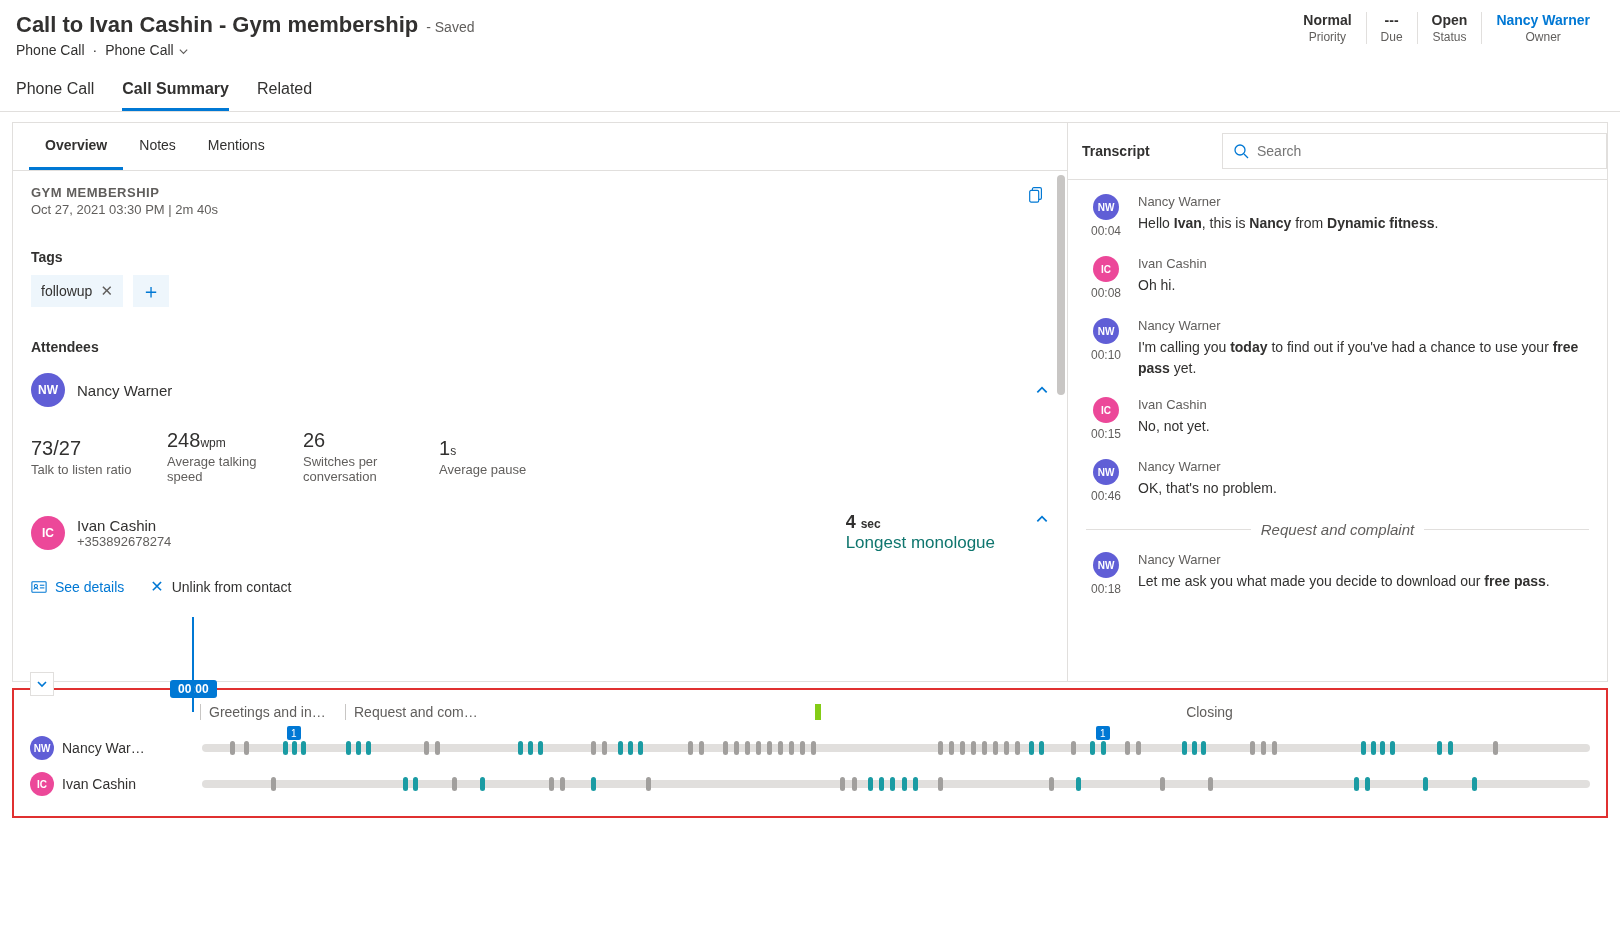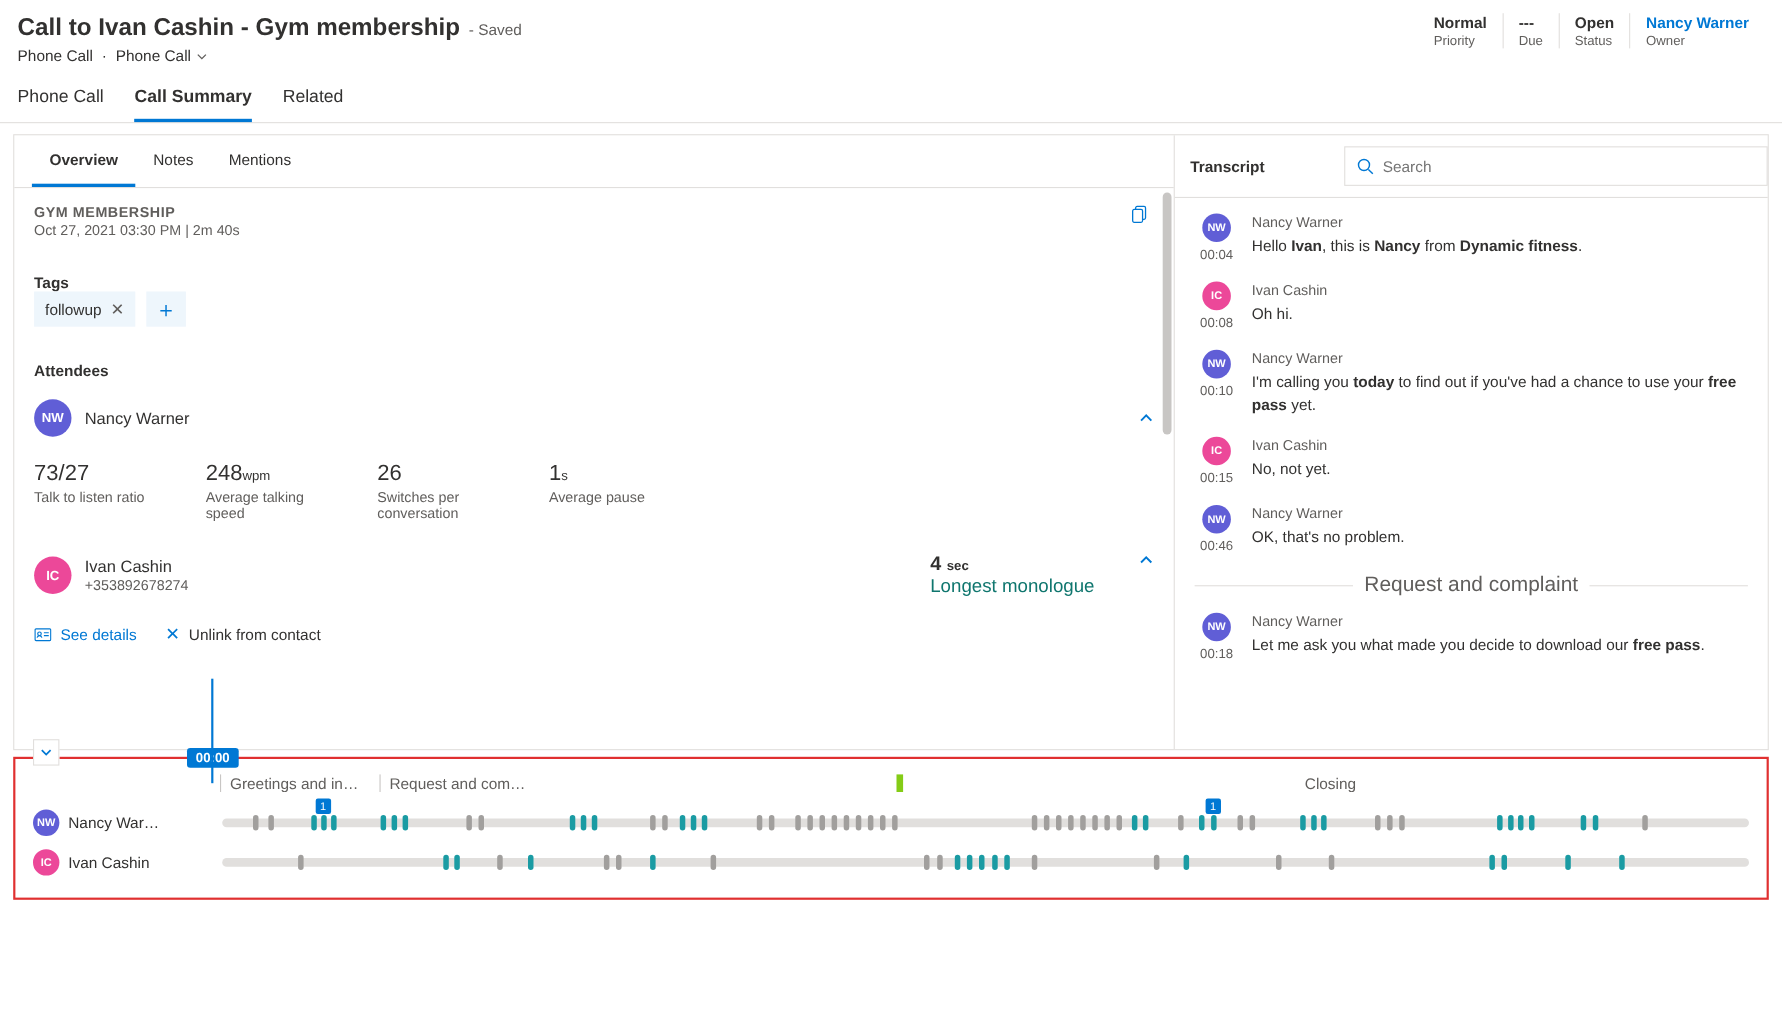--- a/index.html
+++ b/index.html
@@ -2,51 +2,51 @@
 <html><head>
 <meta charset="utf-8">
 <style>
   * { box-sizing: border-box; margin: 0; padding: 0; }
   html, body { width: 1620px; height: 938px; font-family: "Segoe UI", Arial, sans-serif; background: #fff; color: #323130; }
   .header { display: flex; justify-content: space-between; align-items: flex-start; padding: 12px 16px 8px 16px; }
   .title-row { display: flex; align-items: baseline; gap: 8px; }
   .title { font-size: 22px; font-weight: 600; }
   .saved { color: #605e5c; font-size: 14px; }
   .subtitle-row { display: flex; align-items: center; gap: 8px; margin-top: 4px; font-size: 14px; color: #323130; }
-  .header-right { display: flex; gap: 0; }
+  .header-right { display: flex; gap: 0; text-align: center; }
   .hr-item { border-left: 1px solid #e1dfdd; padding: 0 14px; }
   .hr-item:first-child { border-left: none; }
   .hr-value { font-size: 14px; font-weight: 600; }
   .hr-label { font-size: 12px; color: #605e5c; margin-top: 2px; }
   .hr-owner { color: #0078d4; }
   .nav-tabs { display: flex; gap: 28px; padding: 4px 16px 0 16px; border-bottom: 1px solid #e1dfdd; }
   .nav-tab { padding: 10px 0; font-size: 16px; color: #323130; cursor: pointer; border-bottom: 3px solid transparent; }
   .nav-tab.active { font-weight: 600; border-bottom-color: #0078d4; }
   .main { display: flex; height: 560px; border: 1px solid #e1dfdd; margin: 10px 12px 0 12px; }
   .left-pane { flex: 1; display: flex; flex-direction: column; }
   .sub-tabs { display: flex; gap: 0; border-bottom: 1px solid #e1dfdd; padding: 0 16px; }
   .sub-tab { padding: 14px 16px; font-size: 14px; font-weight: 600; cursor: pointer; border-bottom: 3px solid transparent; }
   .sub-tab.active { border-bottom-color: #0078d4; }
   .overview-body { padding: 14px 18px; overflow-y: auto; height: 100%; position: relative; }
   .ov-title { font-size: 13px; font-weight: 700; letter-spacing: .5px; color: #605e5c; }
   .ov-meta { font-size: 13px; color: #605e5c; margin-top: 2px; }
   .copy-icon { position: absolute; right: 22px; top: 14px; color: #0078d4; cursor: pointer; }
   .section-label { font-size: 14px; font-weight: 700; margin-top: 32px; }
-  .tags-row { display: flex; gap: 10px; }
+  .tags-row { display: flex; gap: 10px; margin-top: 10px; }
   .tag-chip { background: #eef6fc; padding: 6px 10px; display: flex; align-items: center; gap: 8px; font-size: 14px; }
   .tag-x { color: #605e5c; cursor: pointer; font-size: 15px; }
   .tag-add { background: #eef6fc; width: 36px; height: 32px; display: flex; align-items: center; justify-content: center; color: #0078d4; font-size: 20px; cursor: pointer; }
   .attendee { display: flex; align-items: center; justify-content: space-between; margin-top: 18px; }
   .att-left { display: flex; align-items: center; gap: 12px; }
   .avatar { width: 34px; height: 34px; border-radius: 50%; display: flex; align-items: center; justify-content: center; color: #fff; font-size: 12px; font-weight: 600; }
   .av-nw { background: #605ed6; }
   .av-ic { background: #ec4899; }
   .att-name { font-size: 15px; }
   .chev { color: #0078d4; font-size: 14px; cursor: pointer; }
-  .stats-row { display: flex; gap: 36px; margin-top: 22px; flex-wrap: wrap; }
+  .stats-row { display: flex; gap: 16px; margin-top: 22px; flex-wrap: wrap; align-items: center; }
   .stat { min-width: 120px; }
   .stat-value { font-size: 20px; font-weight: 400; }
   .stat-value .unit { font-size: 12px; }
   .stat-label { font-size: 13px; color: #605e5c; margin-top: 2px; max-width: 120px; }
   .attendee2 { display: flex; align-items: center; justify-content: space-between; margin-top: 28px; }
   .att-info { display: flex; flex-direction: column; }
   .att-phone { font-size: 13px; color: #605e5c; }
   .lm { text-align: left; }
   .lm-value { font-size: 18px; font-weight: 600; }
   .lm-label { font-size: 17px; color: #0f766e; }
@@ -60,21 +60,21 @@
   .transcript { padding: 14px 18px; overflow-y: auto; flex: 1; }
   .tr-entry { display: flex; gap: 12px; margin-bottom: 18px; }
   .tr-left { display: flex; flex-direction: column; align-items: center; width: 40px; }
   .tr-avatar { width: 26px; height: 26px; border-radius: 50%; display:flex; align-items:center; justify-content:center; color:#fff; font-size:10px; font-weight:600; }
   .tr-time { font-size: 12px; color: #605e5c; margin-top: 4px; }
   .tr-body { flex: 1; }
   .tr-name { font-size: 13px; color: #605e5c; }
   .tr-text { font-size: 14px; margin-top: 4px; line-height: 1.5; }
   .tr-divider { display: flex; align-items: center; gap: 10px; margin: 6px 0 14px 0; }
   .tr-divider .line { flex:1; height:1px; background:#e1dfdd; }
-  .tr-divider .lbl { font-size: 19px; color: #605e5c; }
+  .tr-divider .lbl { font-size: 15px; color: #605e5c; font-style: italic; }
   .timeline-wrap { border: 2px solid #e03030; margin: 6px 12px 0 12px; padding: 14px 16px 14px 16px; position: relative; }
   .tl-expand { position:absolute; left:16px; top:-18px; width:24px; height:24px; border:1px solid #e1dfdd; background:#fff; display:flex; align-items:center; justify-content:center; color:#0078d4; cursor:pointer; }
   .play-bubble { position:absolute; left:156px; top:-10px; background:#0078d4; color:#fff; font-size:12px; padding:2px 8px; border-radius:3px; font-weight:600; }
   .play-bubble::after { content:""; position:absolute; left:50%; bottom:-14px; width:2px; height:95px; background:#0078d4; transform:translateX(-50%); }
   .segments-row { display:flex; margin-bottom:10px; padding-left:170px; }
   .seg { border-left:1px solid #c8c6c4; padding-left:8px; font-size:14px; color:#605e5c; white-space:nowrap; overflow:hidden; text-overflow:ellipsis; }
   .tl-row { display:flex; align-items:center; gap:12px; padding:6px 0; }
   .tl-label { display:flex; align-items:center; gap:8px; width:160px; }
   .tl-label .avatar { width:24px; height:24px; font-size:10px; }
   .tl-label .nm { font-size:14px; white-space:nowrap; overflow:hidden; text-overflow:ellipsis; }

